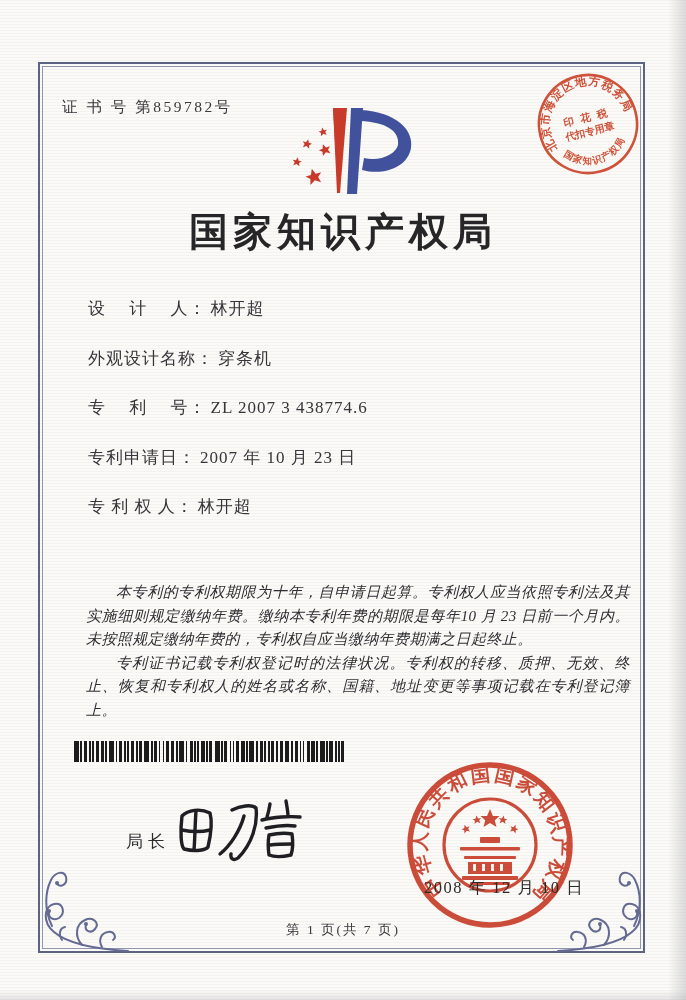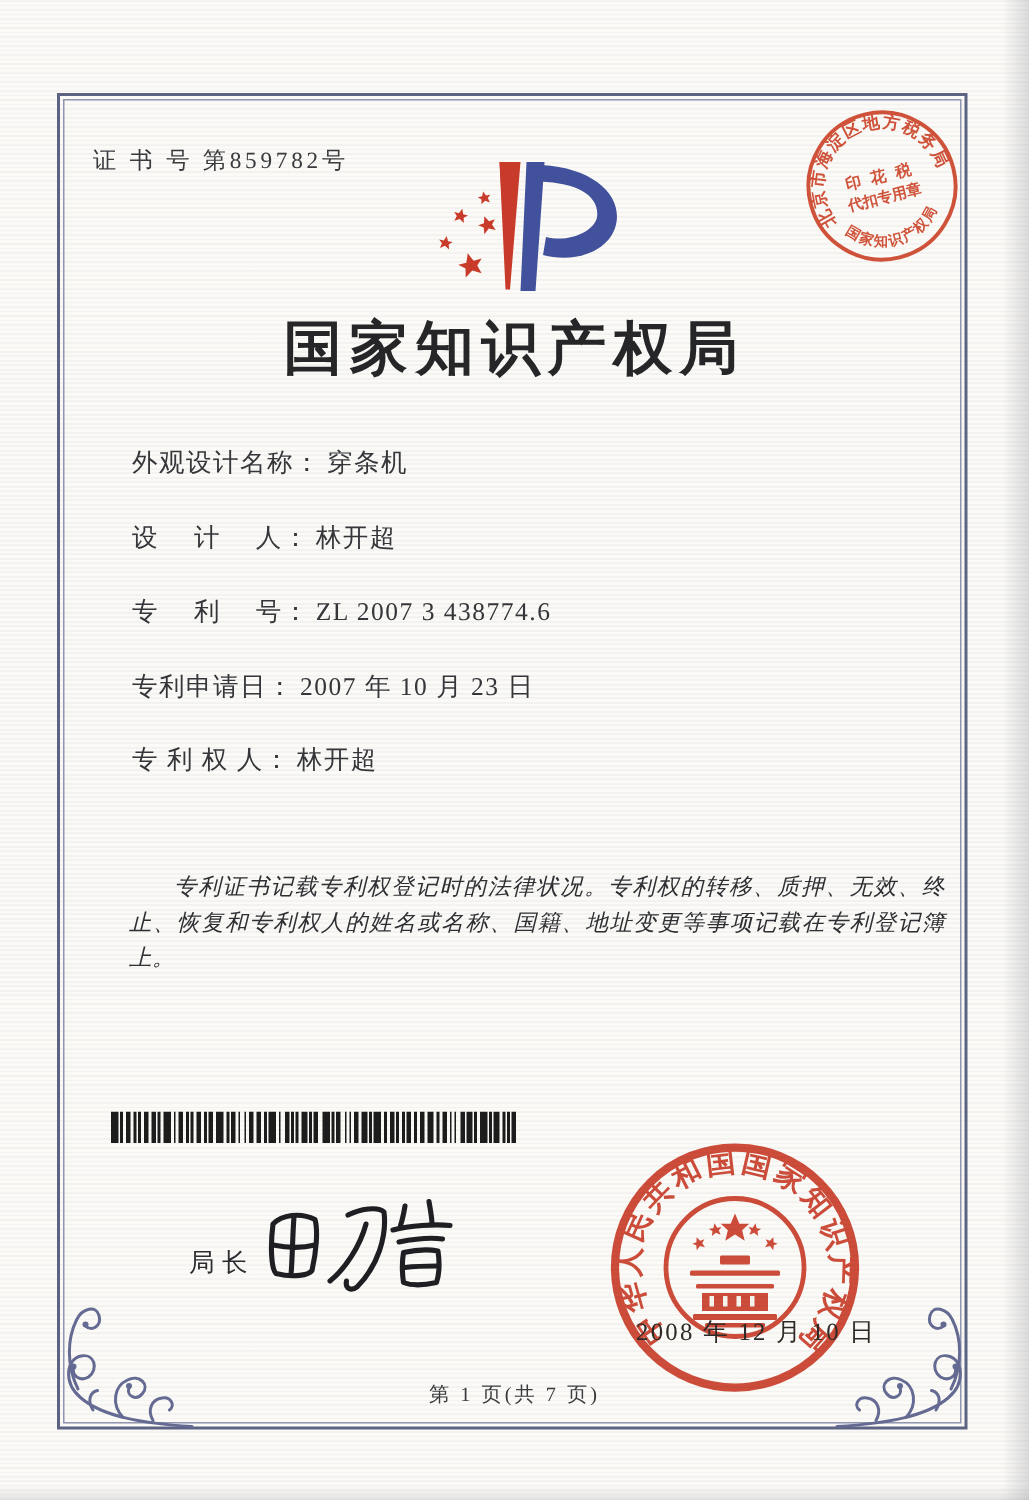--- a/index.html
+++ b/index.html
@@ -145,37 +145,38 @@
     </text>
     <text x="62" y="59" text-anchor="middle" font-size="10.5" letter-spacing="2">印 花 税</text>
     <text x="62" y="73" text-anchor="middle" font-size="10">代扣专用章</text>
   </g>
 </svg>
 
 <div class="title">国家知识产权局</div>
 
 <div class="fields">
   <div class="field-row">
+    <span>设　 计　 人：</span><span class="val">林开超</span>
+  </div>
+  <div class="field-row">
     <span>外观设计名称：</span><span class="val">穿条机</span>
   </div>
   <div class="field-row">
-    <span>设　 计　 人：</span><span class="val">林开超</span>
-  </div>
-  <div class="field-row">
     <span>专　 利　 号：</span><span class="val">ZL 2007 3 438774.6</span>
   </div>
   <div class="field-row">
     <span>专利申请日：</span><span class="val">2007 年 10 月 23 日</span>
   </div>
   <div class="field-row">
     <span>专 利 权 人：</span><span class="val">林开超</span>
   </div>
 </div>
 
 <div class="body-text">
+  <p>本专利的专利权期限为十年，自申请日起算。专利权人应当依照专利法及其实施细则规定缴纳年费。缴纳本专利年费的期限是每年10 月 23 日前一个月内。未按照规定缴纳年费的，专利权自应当缴纳年费期满之日起终止。</p>
   <p>专利证书记载专利权登记时的法律状况。专利权的转移、质押、无效、终止、恢复和专利权人的姓名或名称、国籍、地址变更等事项记载在专利登记簿上。</p>
 </div>
 
 <div class="barcode" id="barcode">
     <div class="bar" style="width: 4.8px;"></div>
     <div class="gap" style="width: 1.5px;"></div>
     <div class="bar" style="width: 1.6px;"></div>
     <div class="gap" style="width: 2.4px;"></div>
     <div class="bar" style="width: 3.2px;"></div>
     <div class="gap" style="width: 1.5px;"></div>

